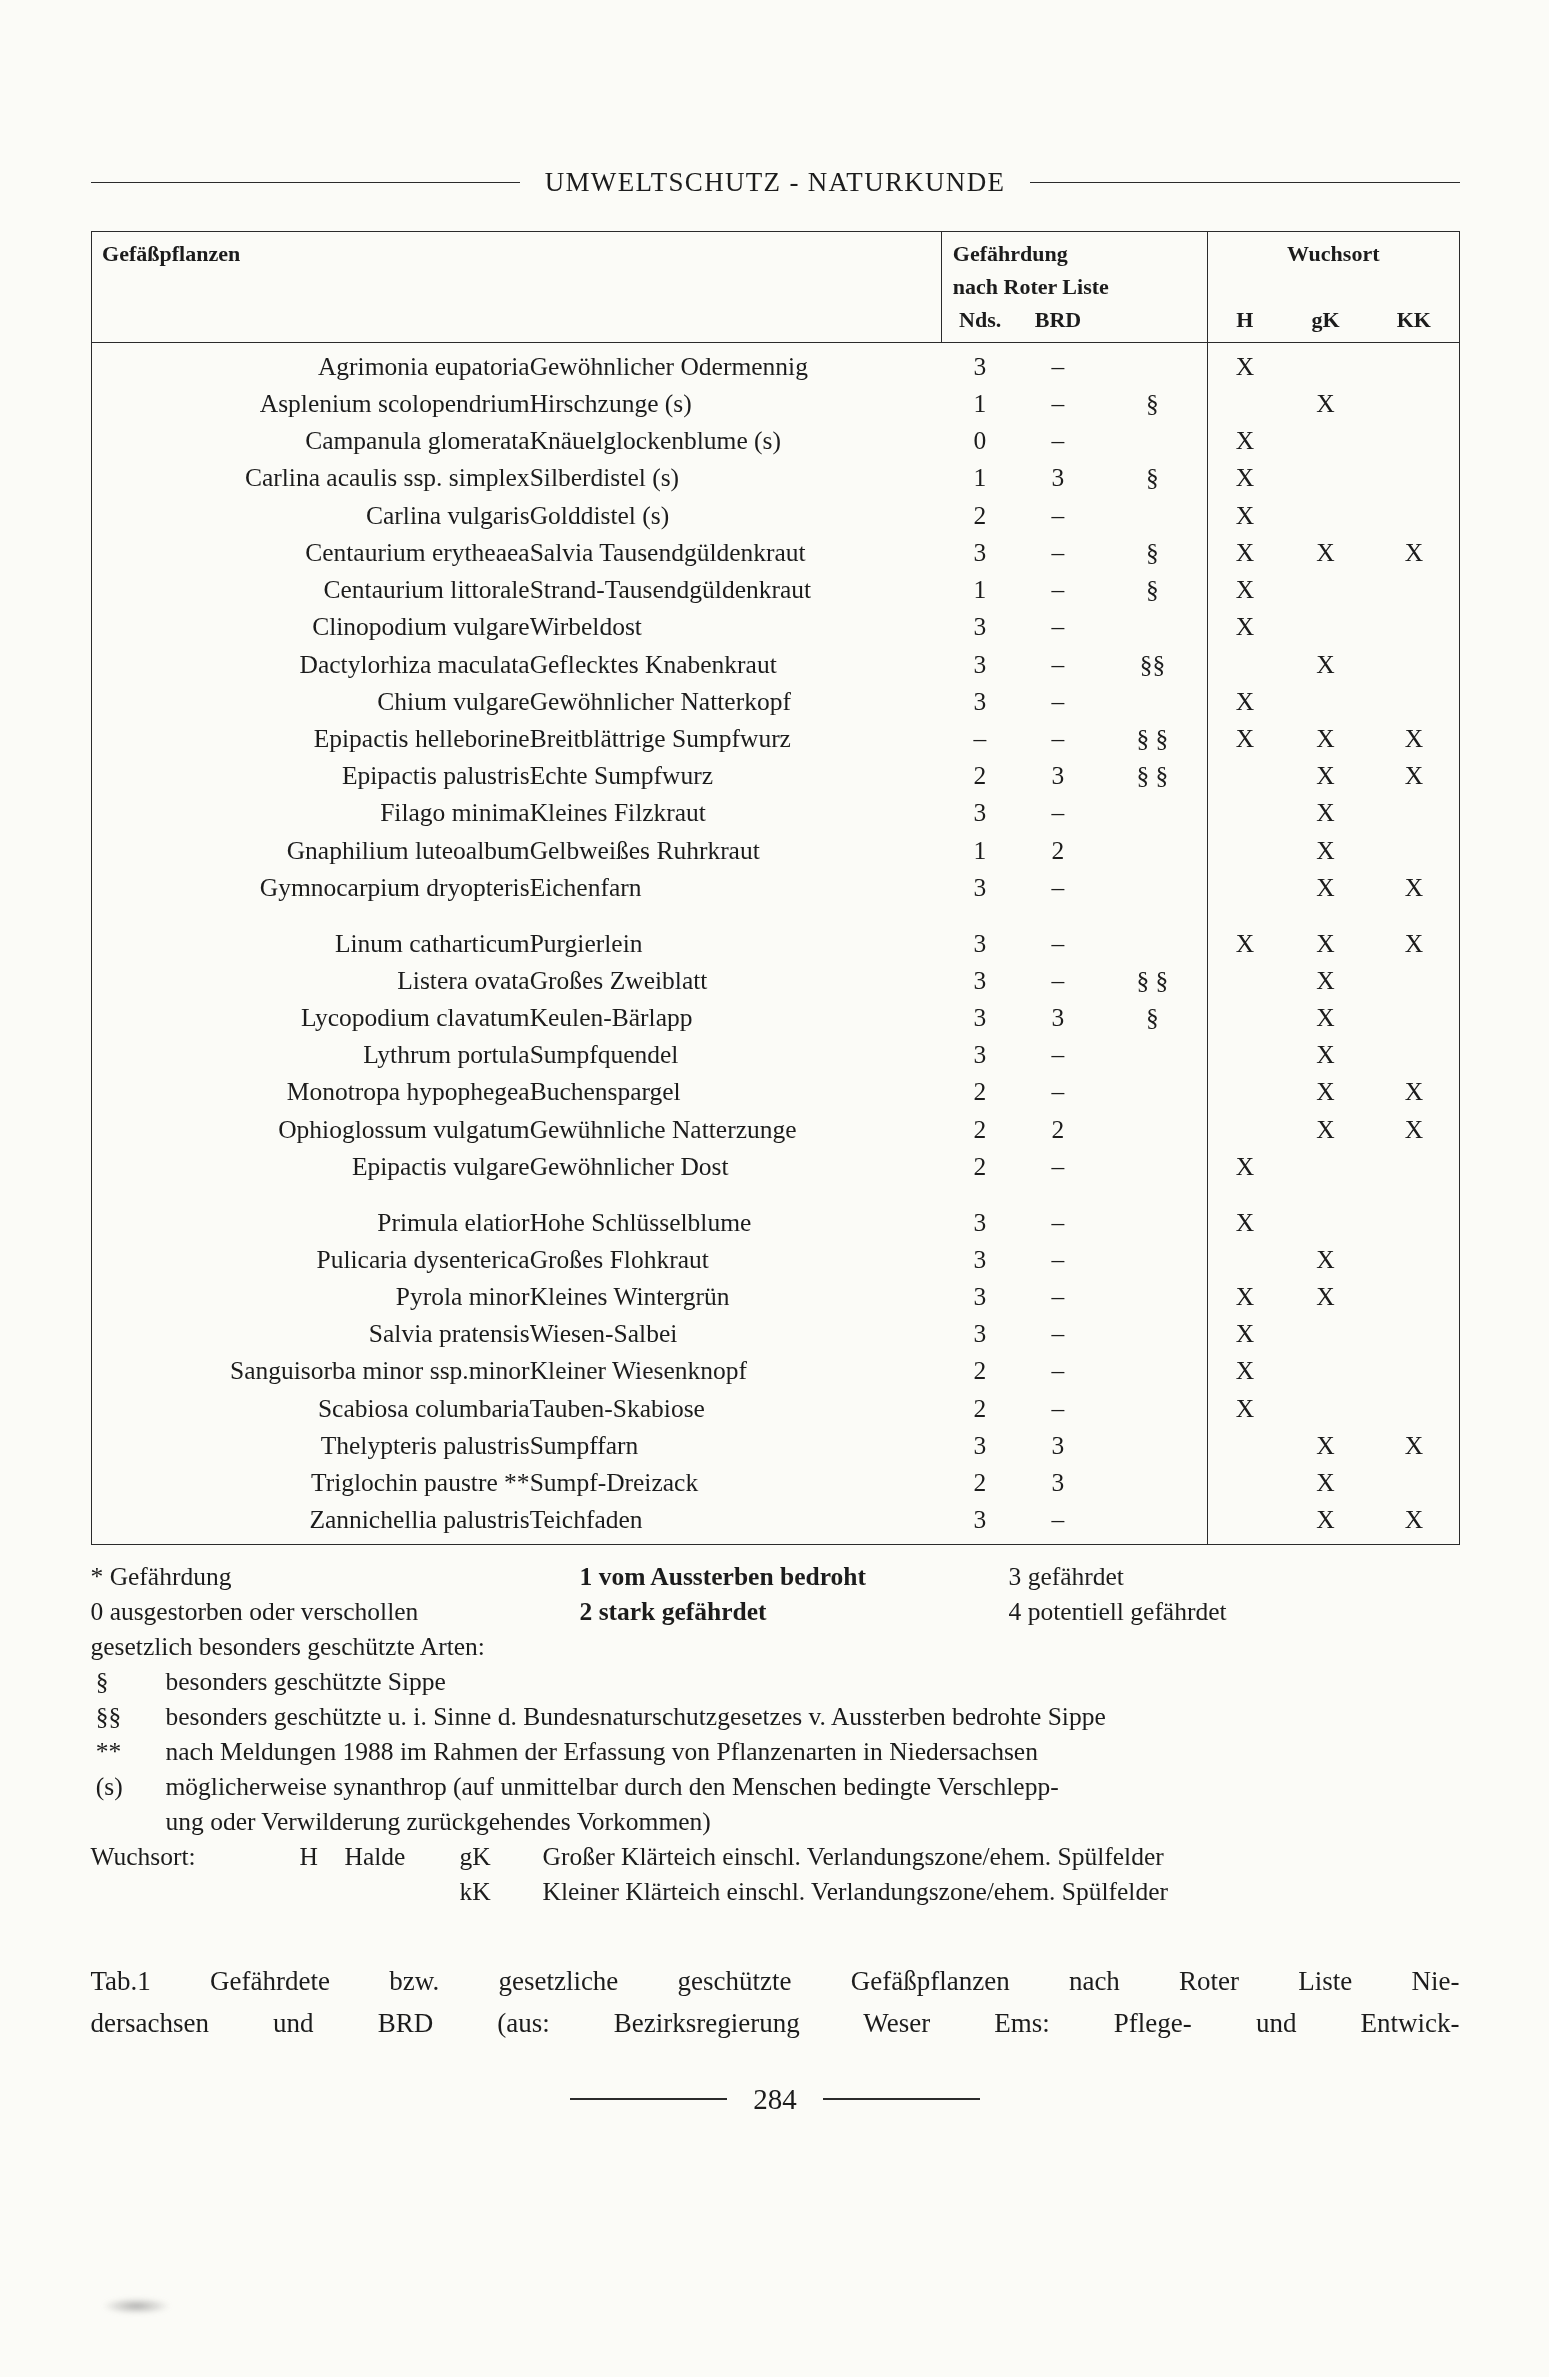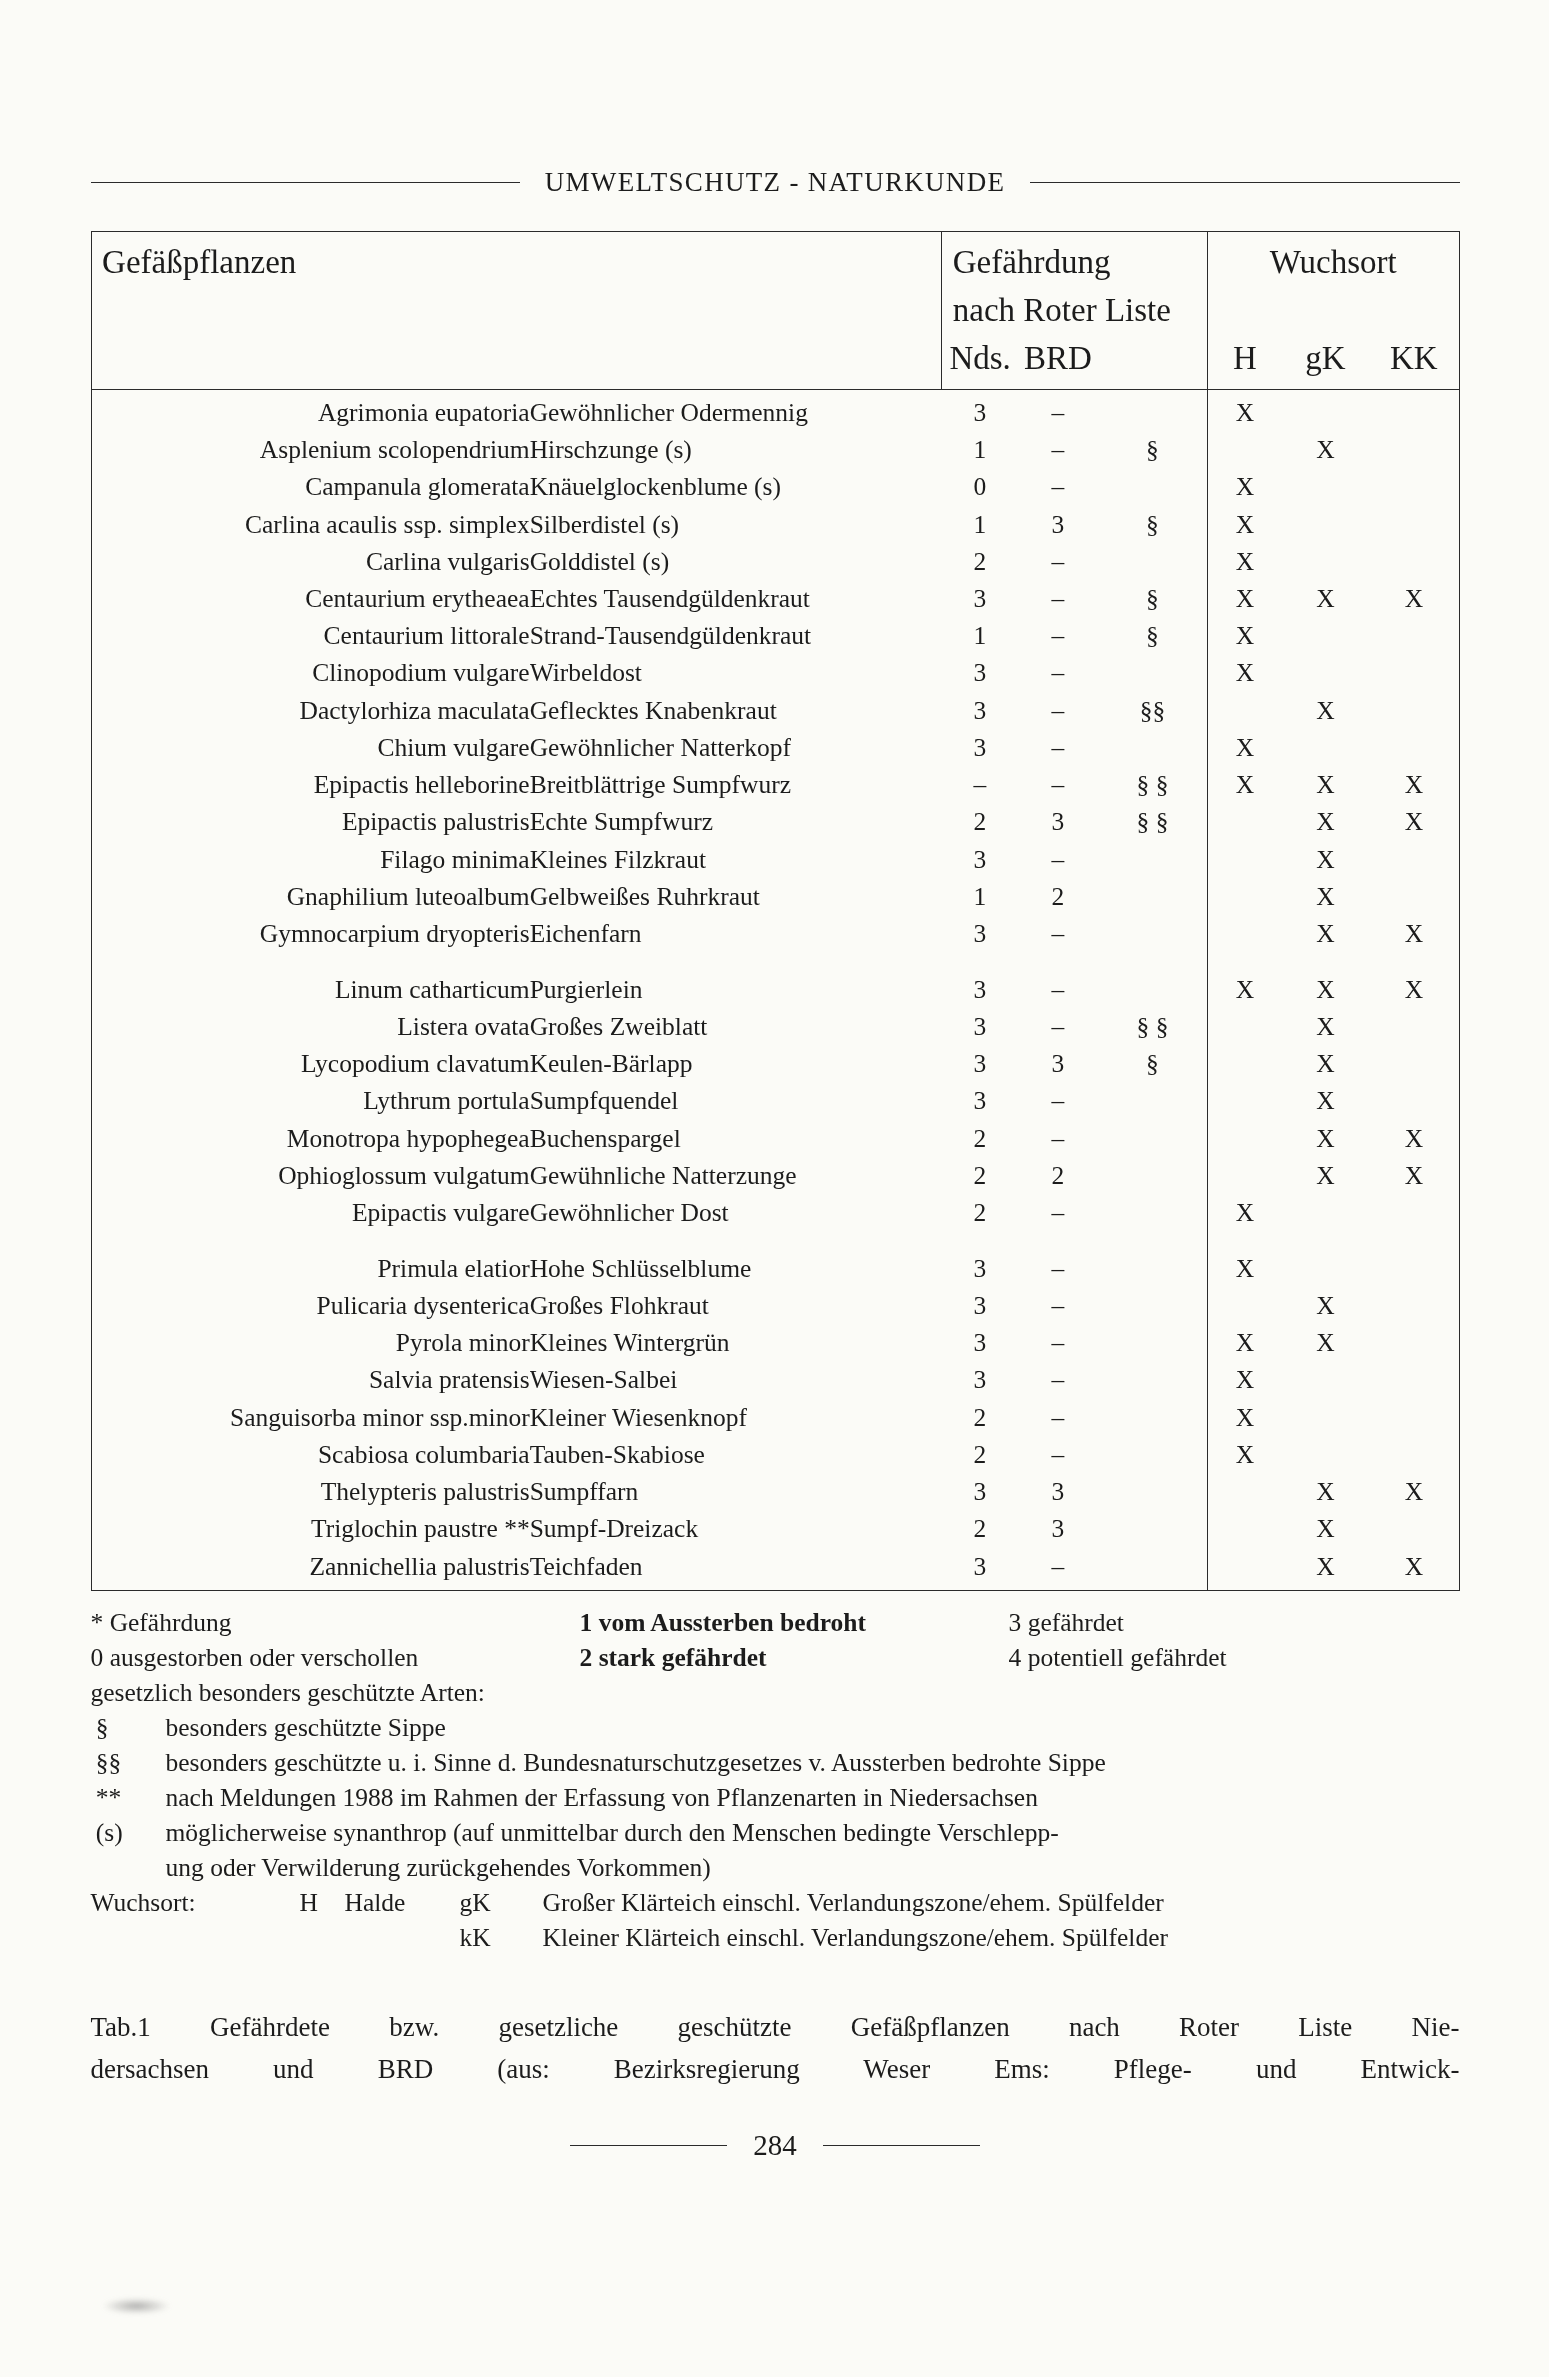--- a/index.html
+++ b/index.html
@@ -42,22 +42,22 @@
     border-collapse: collapse;
     width: 100%;
     table-layout: fixed;
     border: 1.8px solid #2b2b2b;
     font-size: 25.5px;
   }
   table.plant-table thead {
     border-bottom: 1.8px solid #2b2b2b;
   }
   th {
-    font-weight: normal;
-    font-size: 33px;
+    font-weight: bold;
+    font-size: 22px;
     line-height: 1.4;
   }
   .c-plants {
     border-right: 1.8px solid #2b2b2b;
     text-align: left;
     vertical-align: top;
     padding: 8.8px 0 0 10.6px;
   }
   .c-gef {
     text-align: left;
@@ -233,21 +233,21 @@
           <td>Golddistel (s)</td>
           <td>2</td>
           <td>–</td>
           <td></td>
           <td>X</td>
           <td></td>
           <td></td>
         </tr>
         <tr>
           <td>Centaurium erytheaea</td>
-          <td>Echtes Tausendgüldenkraut</td>
+          <td>Salvia Tausendgüldenkraut</td>
           <td>3</td>
           <td>–</td>
           <td>§</td>
           <td>X</td>
           <td>X</td>
           <td>X</td>
         </tr>
         <tr>
           <td>Centaurium littorale</td>
           <td>Strand-Tausendgüldenkraut</td>

